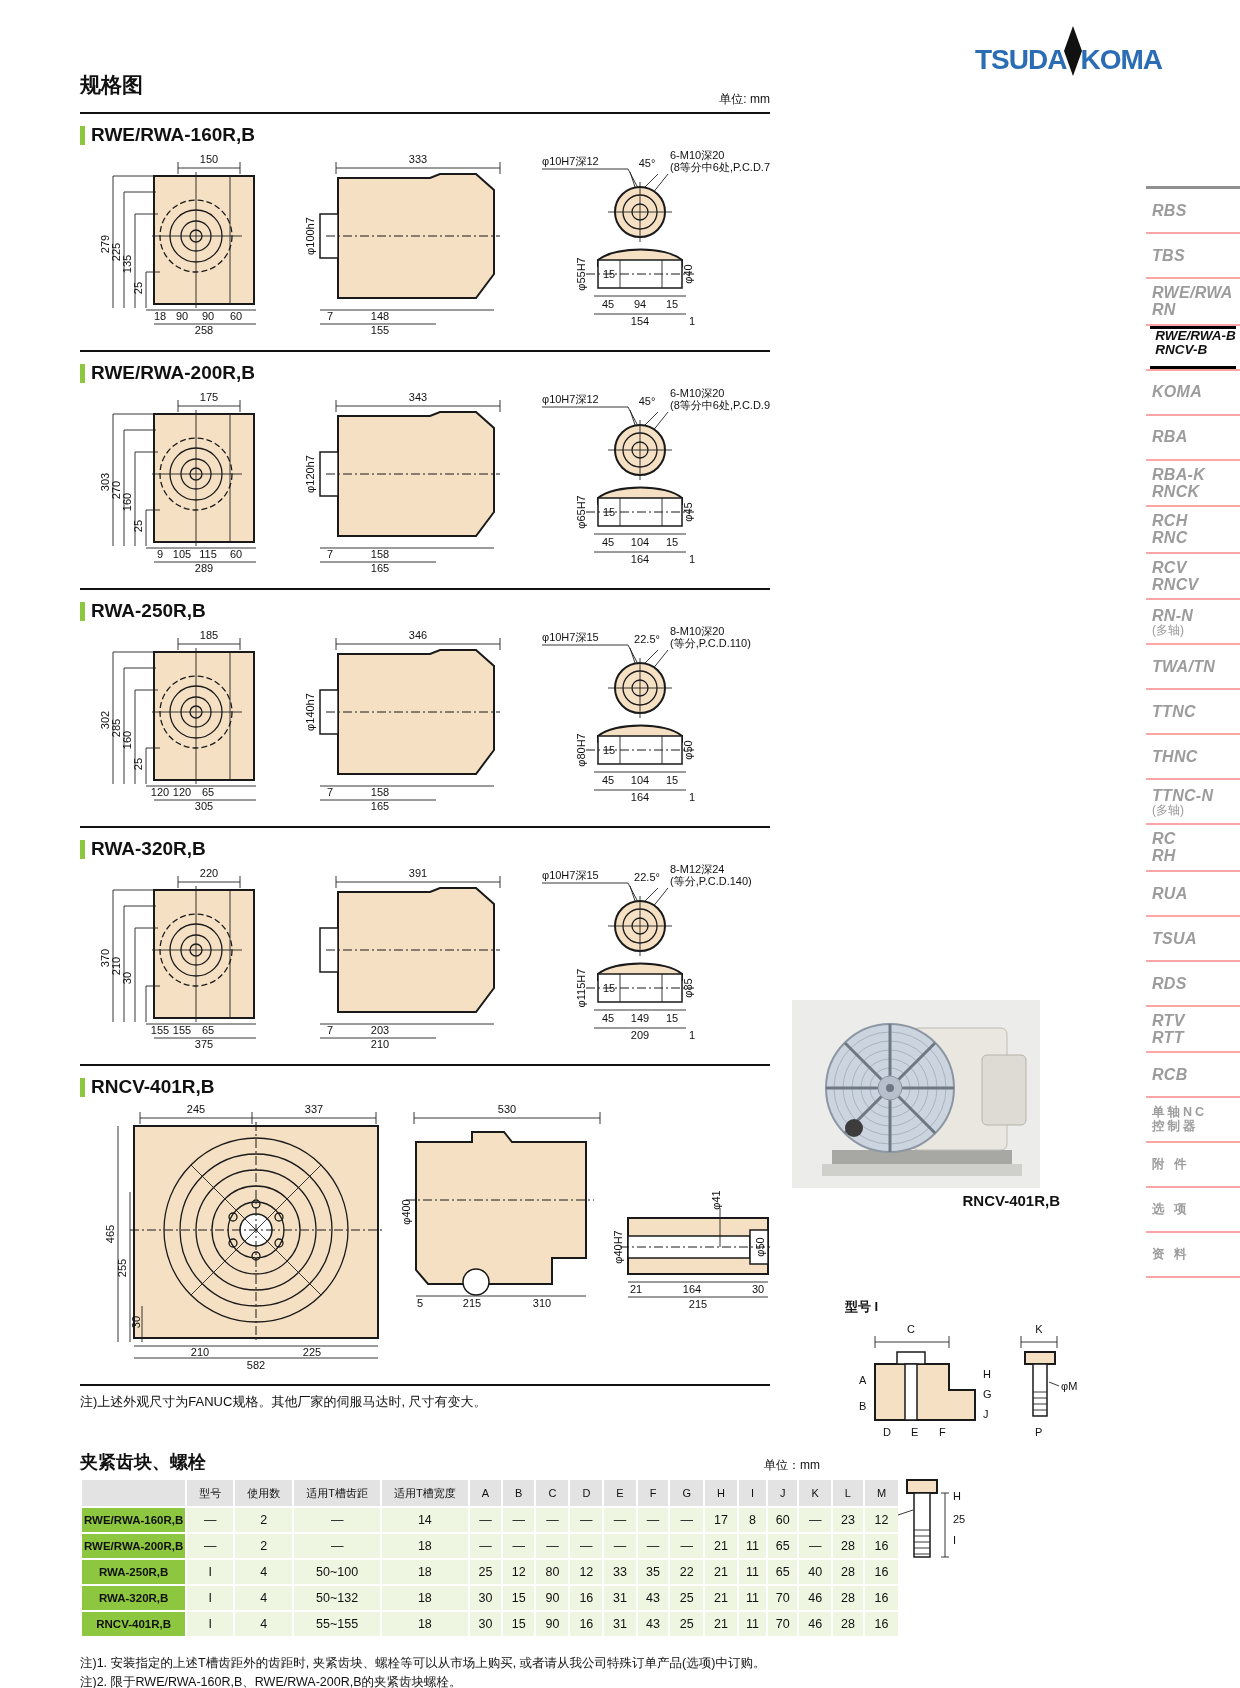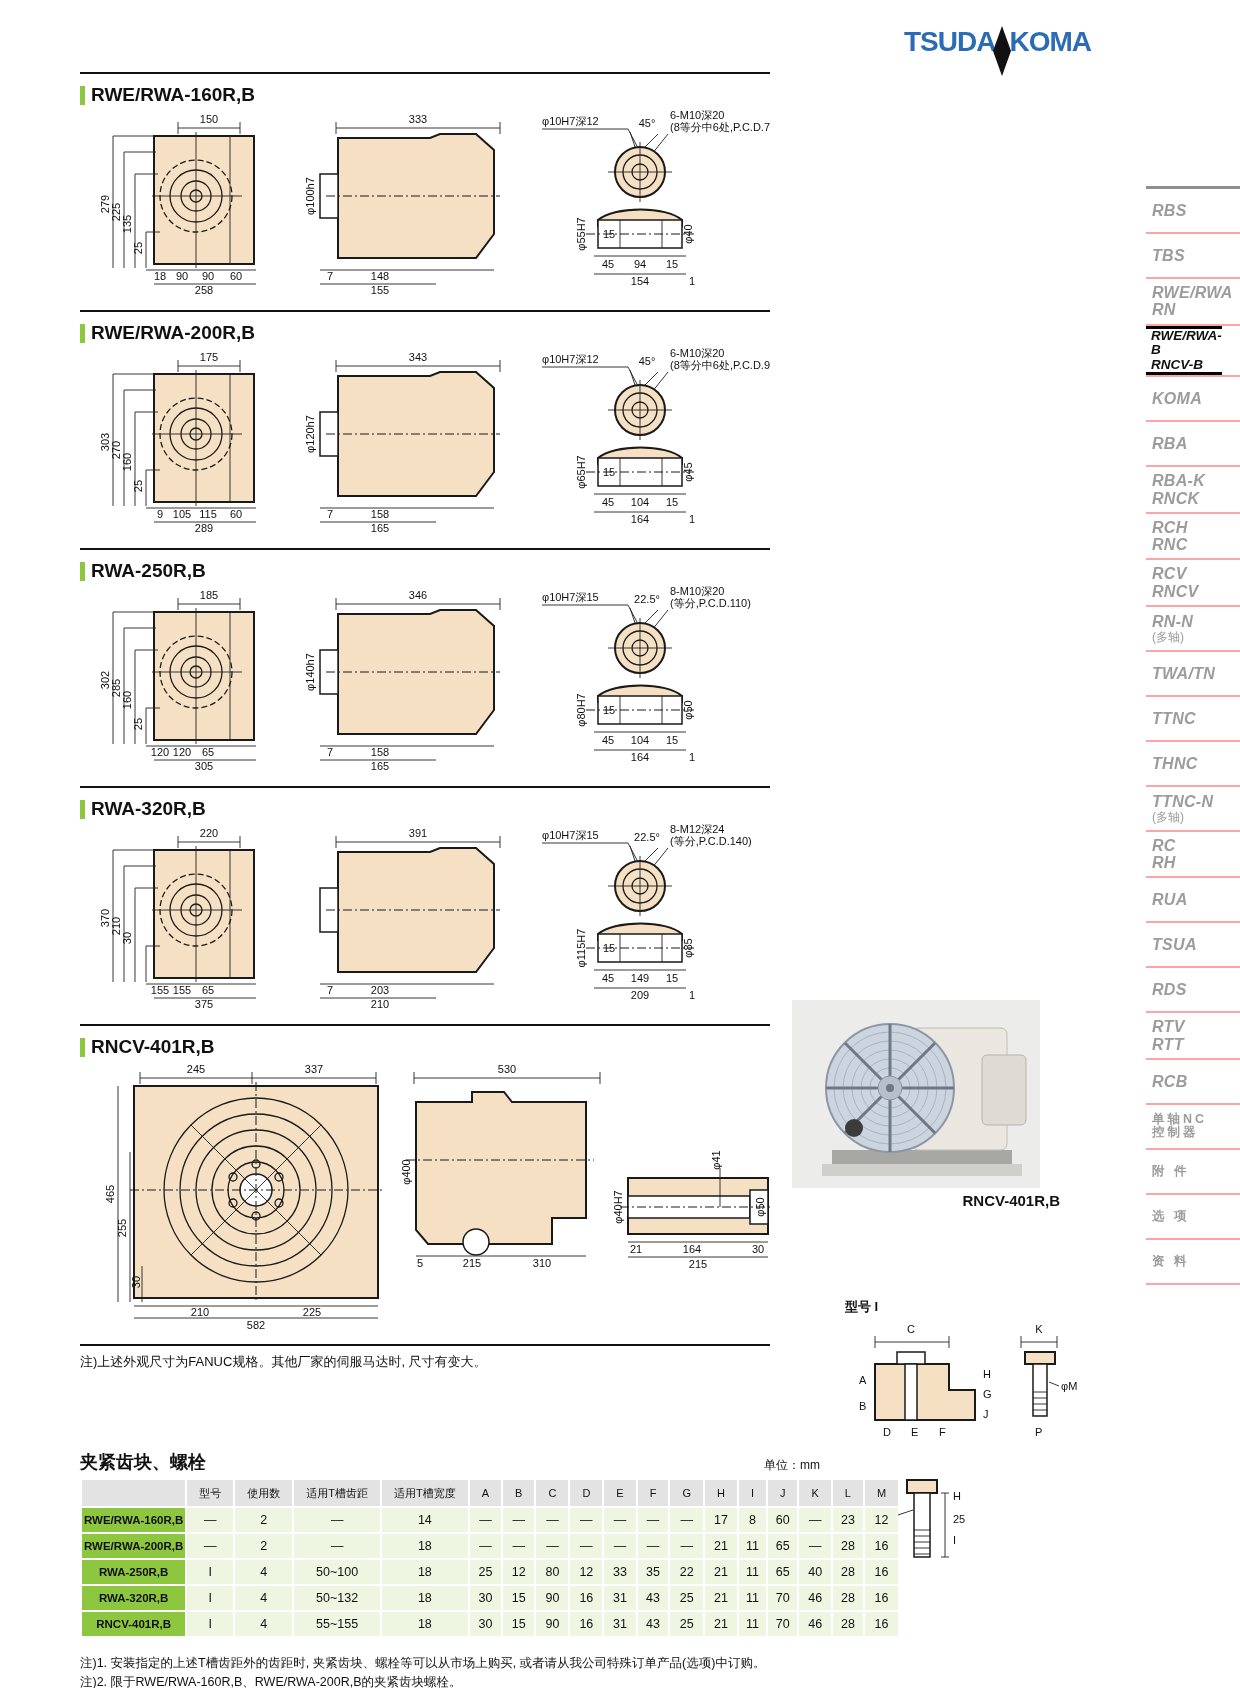--- a/index.html
+++ b/index.html
@@ -1,19 +1,19 @@
 <!DOCTYPE html>
 <html><head>
 <meta charset="utf-8">
 <style>
   html,body{margin:0;padding:0;background:#f0f0f0}
   .page{position:relative;width:1240px;height:1688px;background:#fff;margin:0 auto;overflow:hidden;
         font-family:"Liberation Sans",sans-serif;color:#111}
   
-  .logo{position:absolute;left:904px;top:26px;display:flex;align-items:flex-start;font-weight:bold;
+  .logo{position:absolute;left:975px;top:26px;display:flex;align-items:flex-end;font-weight:bold;
         font-size:28px;color:#2a6db4;letter-spacing:-1px}
   .logo svg{margin:0 -4px}
   
   .main{position:absolute;left:80px;top:72px;width:690px}
   .main-head{position:relative;height:40px}
   .page-title{font-size:21px;font-weight:bold;margin:0;line-height:1.2}
   .unit-note{position:absolute;right:0;bottom:4px;font-size:12px}
   .sec{border-top:2px solid #111;padding:8px 0 14px}
   .sec-title{display:flex;align-items:center;gap:6px;font-size:19px;font-weight:bold;margin:2px 0}
   .bar{width:5px;height:19px;background:#8dc63f;flex:0 0 auto}
@@ -27,21 +27,21 @@
   .dash{fill:none;stroke:#1a1a1a;stroke-width:1;stroke-dasharray:9 3 2 3}
   .fanuc{border-top:2.5px solid #111;padding-top:7px;font-size:13px}
   
   .sidebar{position:absolute;left:1146px;top:186px;width:94px;border-top:3px solid #8f8f8f}
   .sbi{min-height:45px;box-sizing:border-box;padding:5px 0 5px 6px;border-bottom:2px solid #fca5a5;
        display:flex;flex-direction:column;justify-content:center;font-weight:bold;font-style:italic;
        color:#9c9c9c;font-size:16px;line-height:1.08;letter-spacing:.3px;cursor:pointer}
   .sbi span{display:block}
   .sbi .sub{font-size:12px;font-style:normal;font-weight:normal;letter-spacing:0}
   .sbi.zh{font-style:normal;font-size:12.5px;letter-spacing:3px}
-  .sbi.active{flex-direction:row;padding:0;align-items:center}
+  .sbi.active{flex-direction:column;padding:0;align-items:center}
   .albl{flex:1;border-top:3px solid #000;border-bottom:3px solid #000;background:#fff;display:flex;
         flex-direction:column;justify-content:center;padding-left:5px;color:#111;font-size:13.5px;letter-spacing:0}
   .agreen{width:20px;background:#8dc63f}
   
   .photo{position:absolute;left:792px;top:1000px;width:248px;height:188px}
   .photo-cap{position:absolute;left:790px;top:1192px;width:270px;text-align:right;font-weight:bold;font-size:15px}
   
   .clamp{position:absolute;left:80px;top:1450px;width:740px}
   .clamp-head{position:relative;height:28px}
   .clamp-title{font-size:18px;font-weight:bold}
@@ -65,20 +65,24 @@
 
   <div class="logo">
     <span>TSUDA</span>
     <svg width="22" height="50" viewBox="0 0 22 50">
         <polygon points="11,0 20,25 11,50 2,25" fill="#111"></polygon>
       </svg>
     <span>KOMA</span>
   </div>
 
   <div class="main">
+    <div class="main-head">
+      <h1 class="page-title">规格图</h1>
+      <span class="unit-note">单位: mm</span>
+    </div>
 
     <div id="sections">
 
         <section class="sec">
           <div class="sec-title">
             <span class="bar"></span>
             <span>RWE/RWA-160R,B</span>
           </div>
           <svg class="draw" viewBox="0 0 690 188">
             <g>

